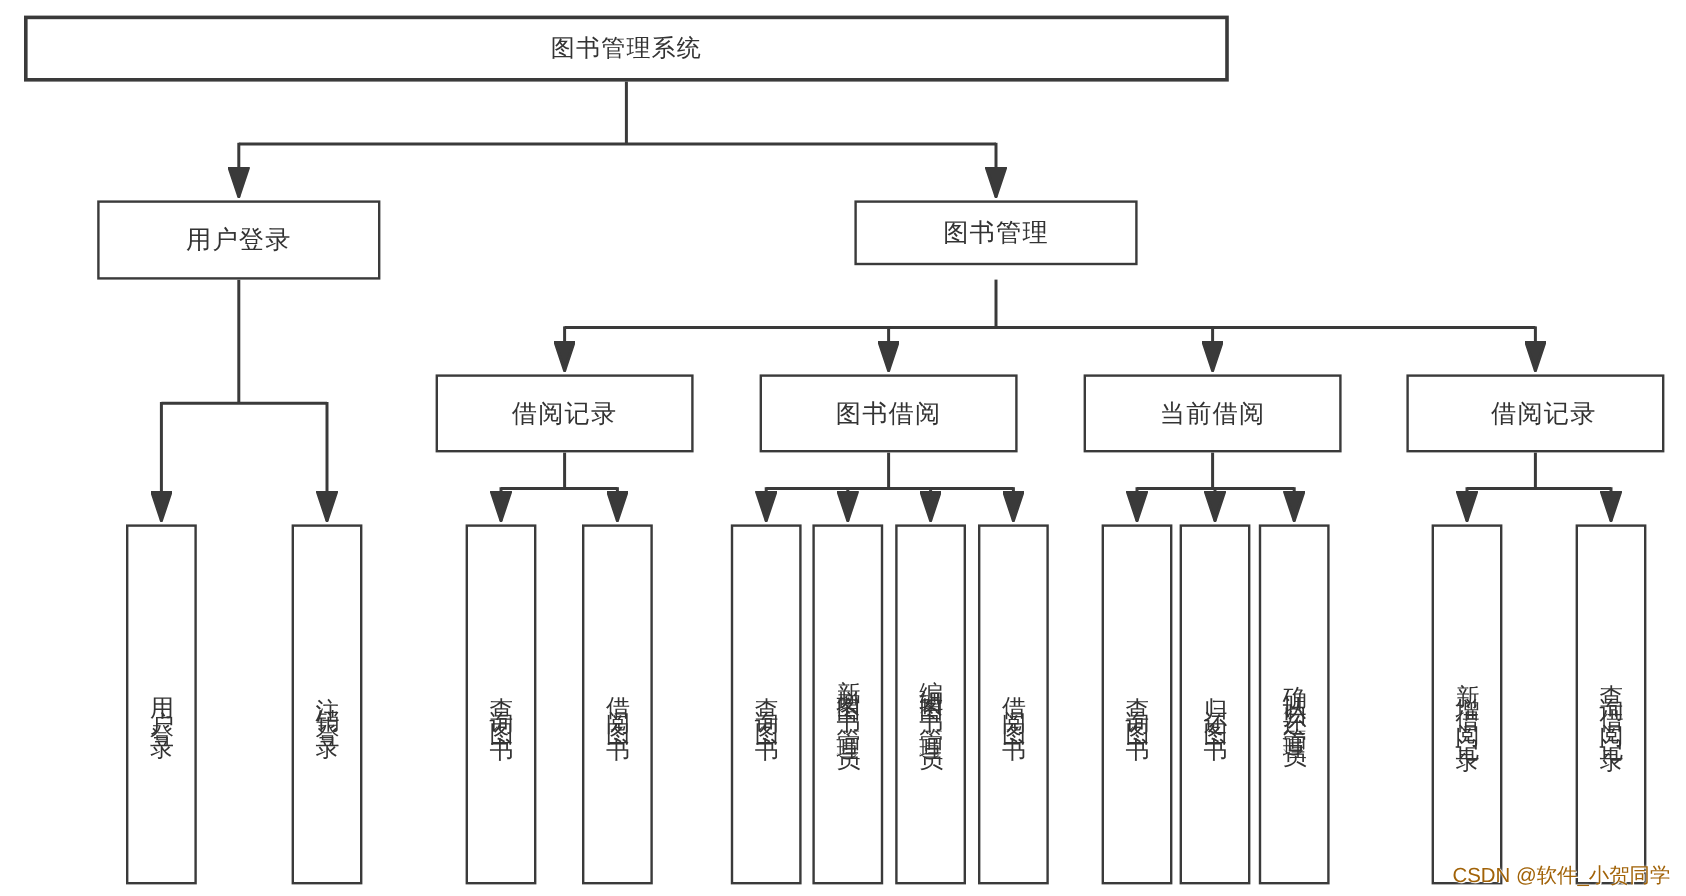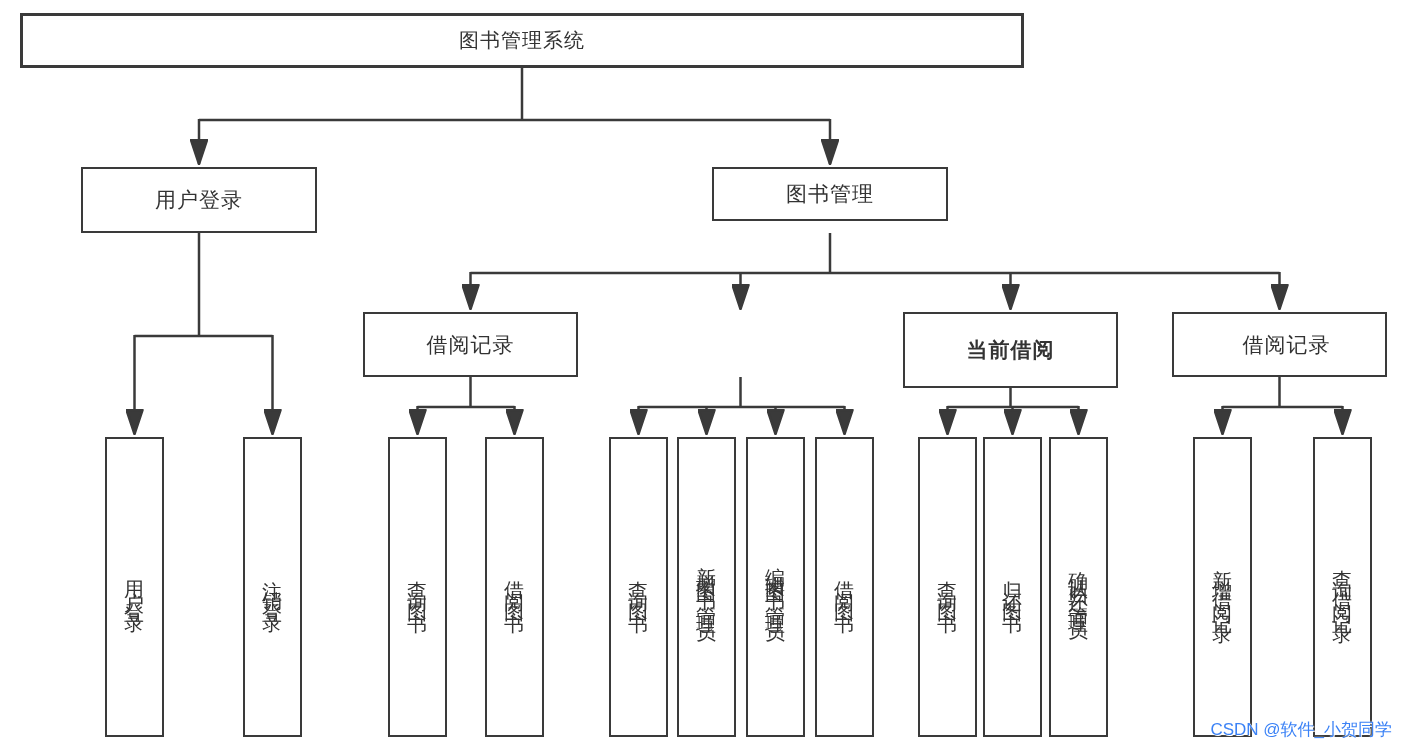--- a/index.html
+++ b/index.html
@@ -40,21 +40,21 @@
     text-orientation: mixed;
     letter-spacing: 11px;
     white-space: nowrap;
     line-height: 1;
   }
   .watermark {
     position: absolute;
     right: 13px;
     bottom: 6px;
     font-size: 17px;
-    color: #3b82f6;
+    color: #a16207;
     text-shadow: 0 0 2px #ffffff, 1px 1px 0 #ffffff;
     white-space: nowrap;
     z-index: 5;
   }
 </style>
 </head>
 <body>
 
 <div class="canvas">
 
@@ -127,21 +127,24 @@
   <div class="node" style="left:81px; top:167px; width:236px; height:66px;">
     <span class="hlabel">用户登录</span>
   </div>
   <div class="node" style="left:712px; top:167px; width:236px; height:54px;">
     <span class="hlabel">图书管理</span>
   </div>
 
   <div class="node" style="left:363px; top:312px; width:215px; height:65px;">
     <span class="hlabel">借阅记录</span>
   </div>
-  <div class="node" style="left:903px; top:312px; width:215px; height:76px;font-weight:bold;">
+  <div class="node" style="left:633px; top:312px; width:215px; height:65px;">
+    <span class="hlabel">图书借阅</span>
+  </div>
+  <div class="node" style="left:903px; top:312px; width:215px; height:65px;">
     <span class="hlabel">当前借阅</span>
   </div>
   <div class="node" style="left:1172px; top:312px; width:215px; height:65px;padding-left:14px;">
     <span class="hlabel">借阅记录</span>
   </div>
 
   <div class="node" style="left:105px; top:437px; width:59px; height:300px;">
     <span class="vlabel">用户登录</span>
   </div>
   <div class="node" style="left:243px; top:437px; width:59px; height:300px;">

